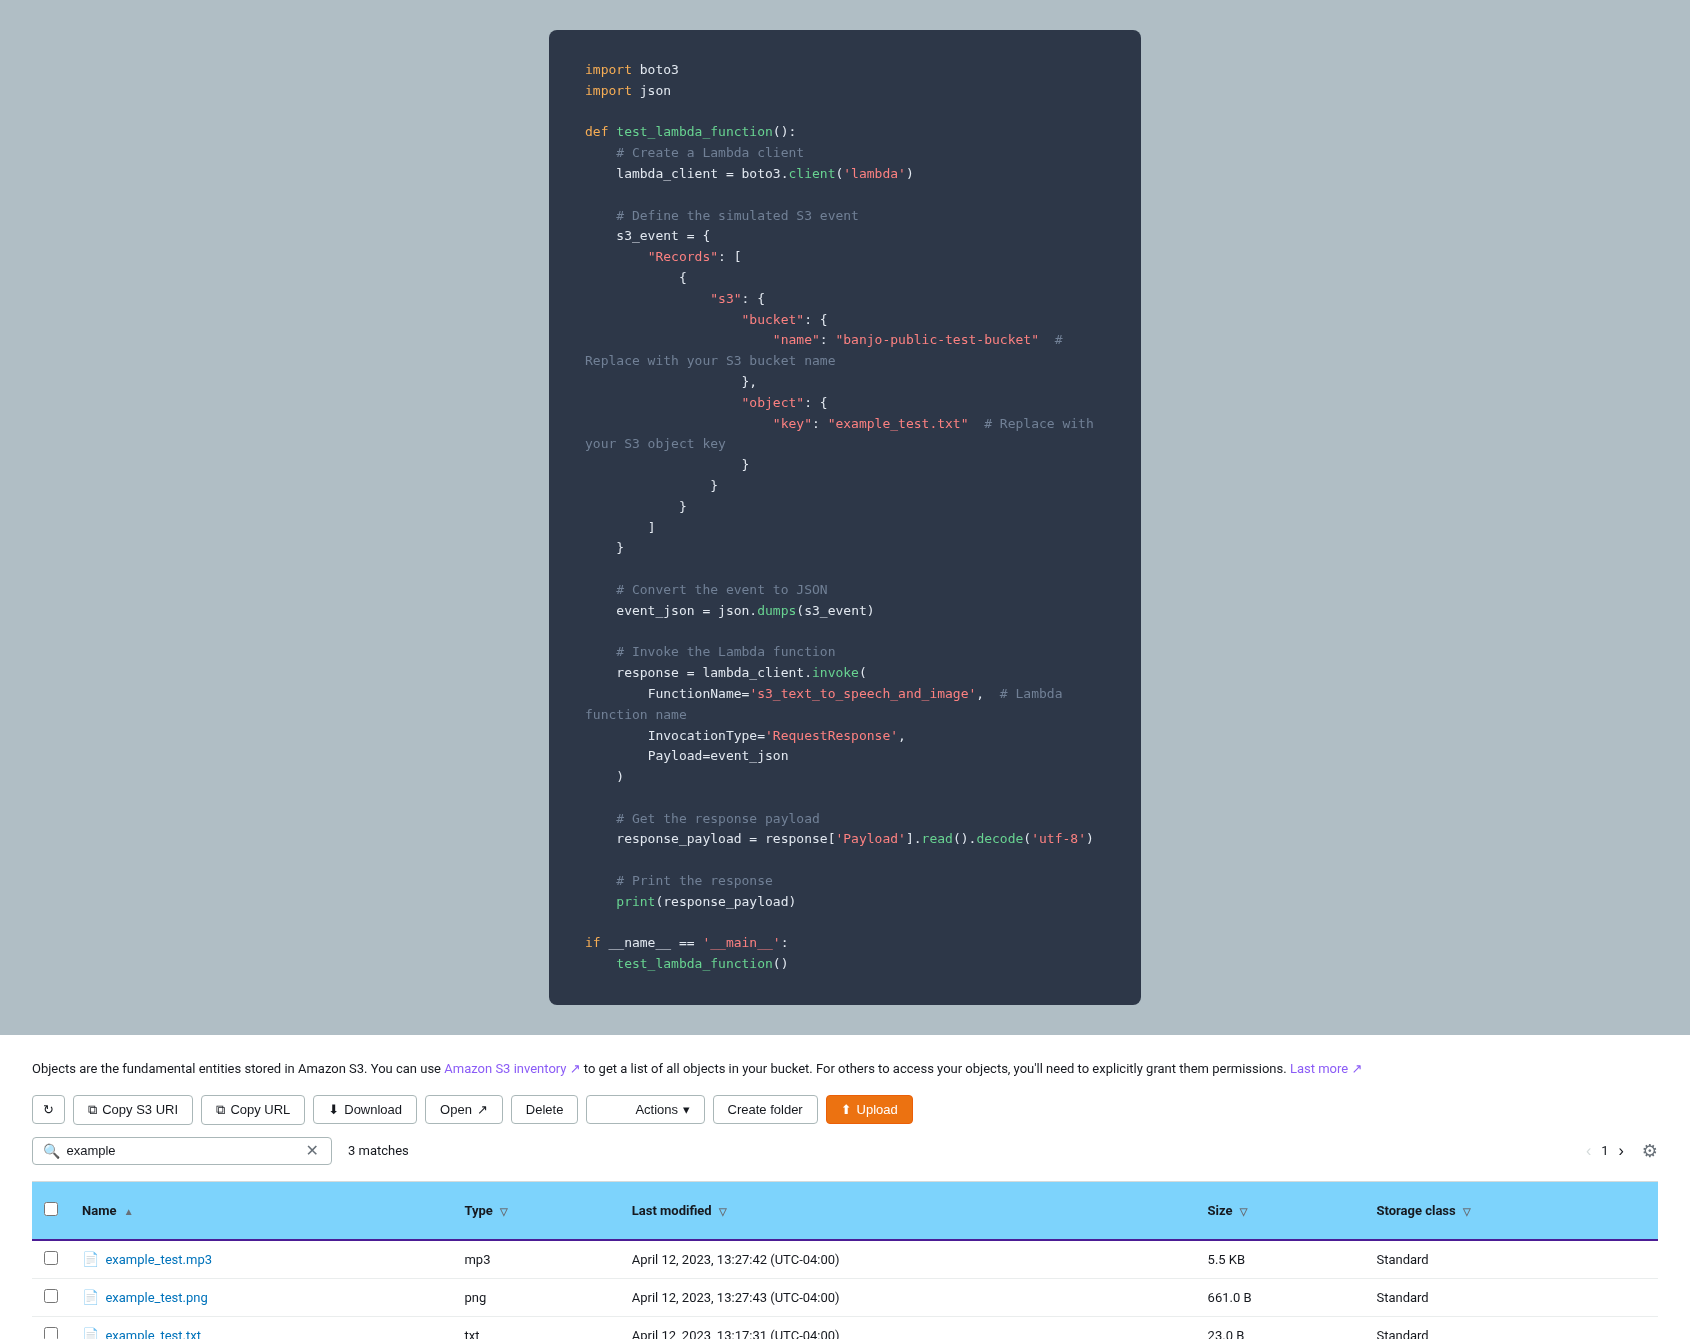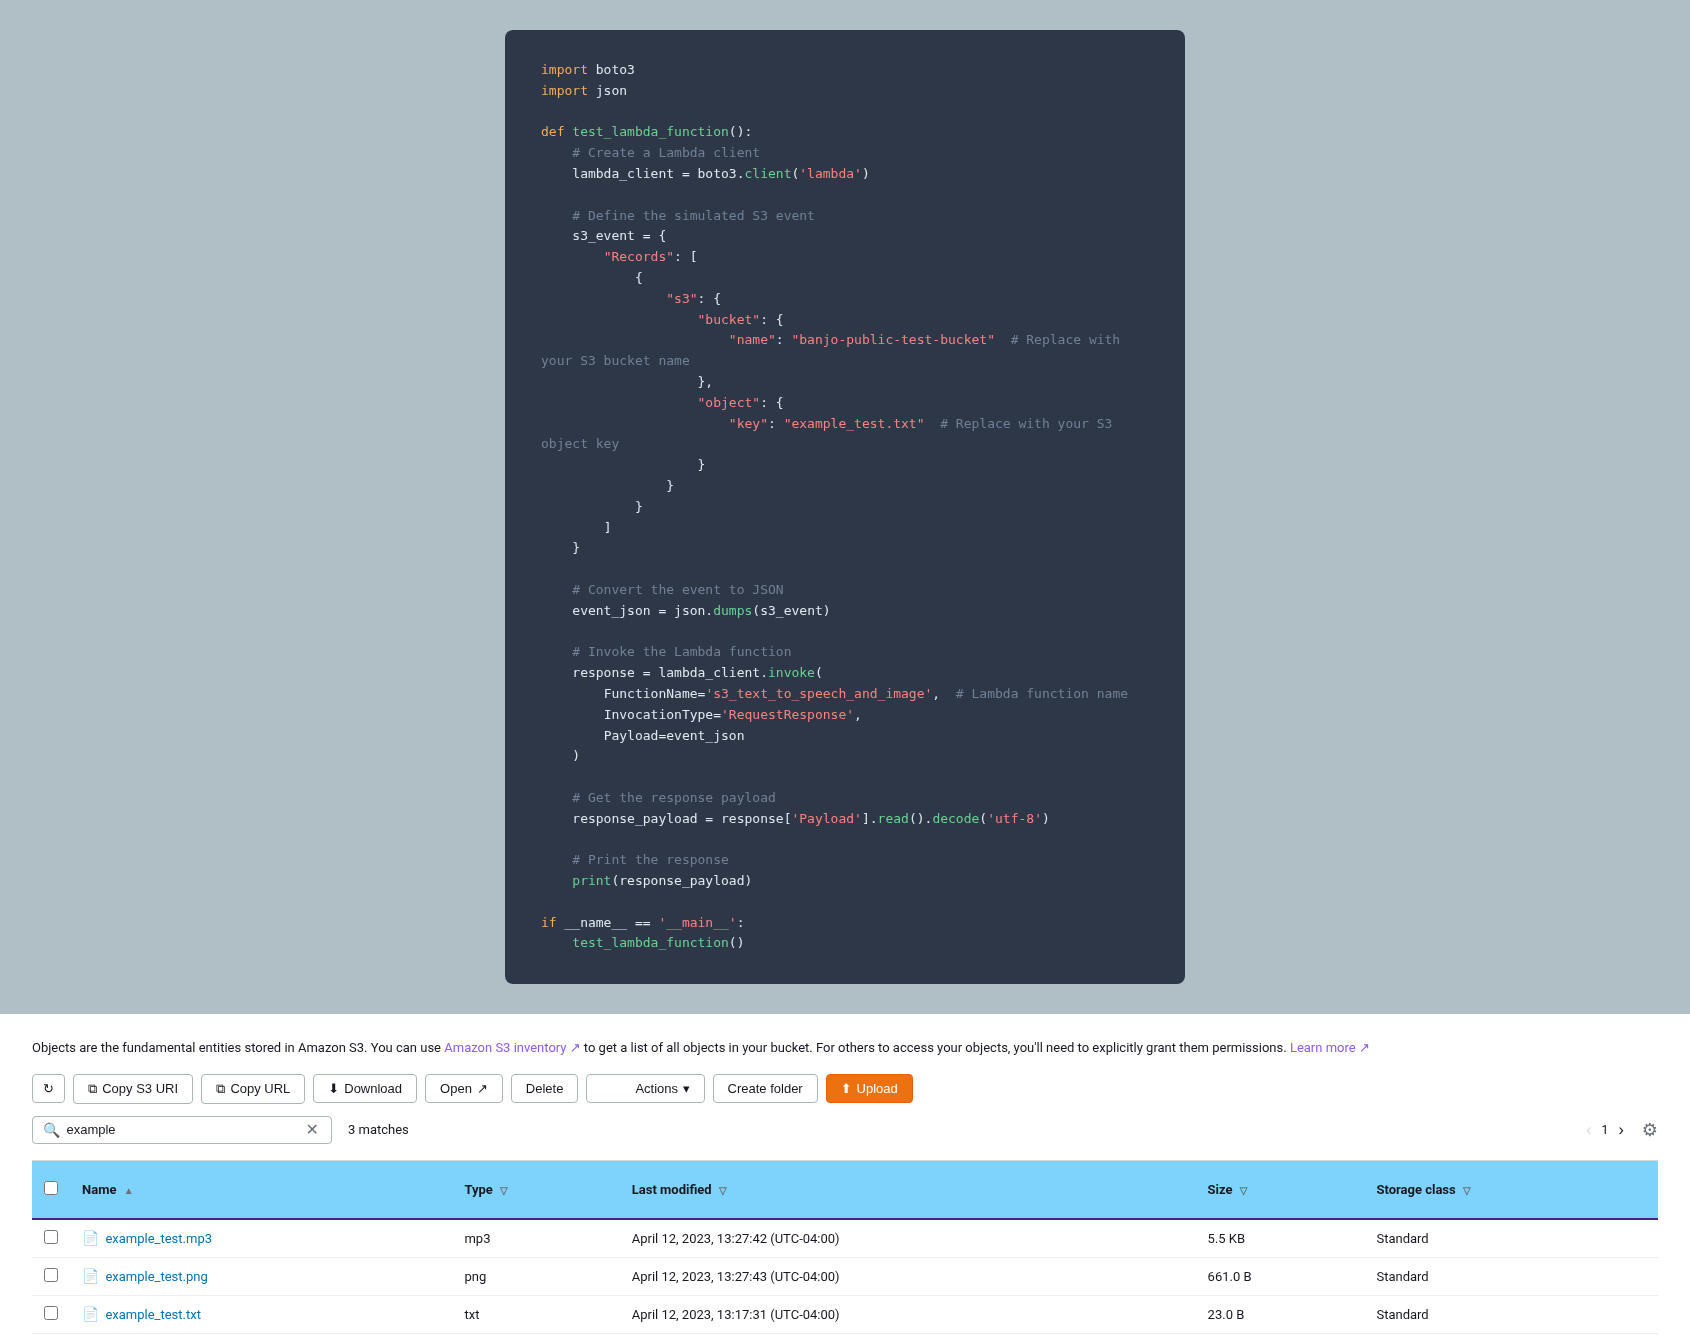--- a/index.html
+++ b/index.html
@@ -18,21 +18,21 @@
       justify-content: center;
       align-items: center;
       padding: 30px 20px;
       min-height: 660px;
     }
 
     .code-window {
       background: #2d3748;
       border-radius: 8px;
       padding: 30px 36px;
-      width: 680px;
+      width: 592px;
       max-width: 100%;
       font-family: "Courier New", Courier, monospace;
       font-size: 13px;
       line-height: 1.6;
       color: #e2e8f0;
     }
 
     .code-window .kw { color: #f6ad55; }
     .code-window .fn { color: #68d391; }
     .code-window .str { color: #fc8181; }
@@ -325,21 +325,21 @@
 
 
   <p class="objects-description">
     <span>Objects are the fundamental entities stored in Amazon S3. You can use</span>
     <a href="#">
       <span>Amazon S3 inventory</span>
       <span> ↗</span>
     </a>
     <span>to get a list of all objects in your bucket. For others to access your objects, you'll need to explicitly grant them permissions.</span>
     <a href="#">
-      <span>Learn more</span>
+      <span>Last more</span>
       <span> ↗</span>
     </a>
   </p>
 
   <div class="toolbar">
     <button class="btn btn-default" style="padding: 6px 10px;">
       <span>↻</span>
     </button>
     <button class="btn btn-default">
       <span>⧉</span>

